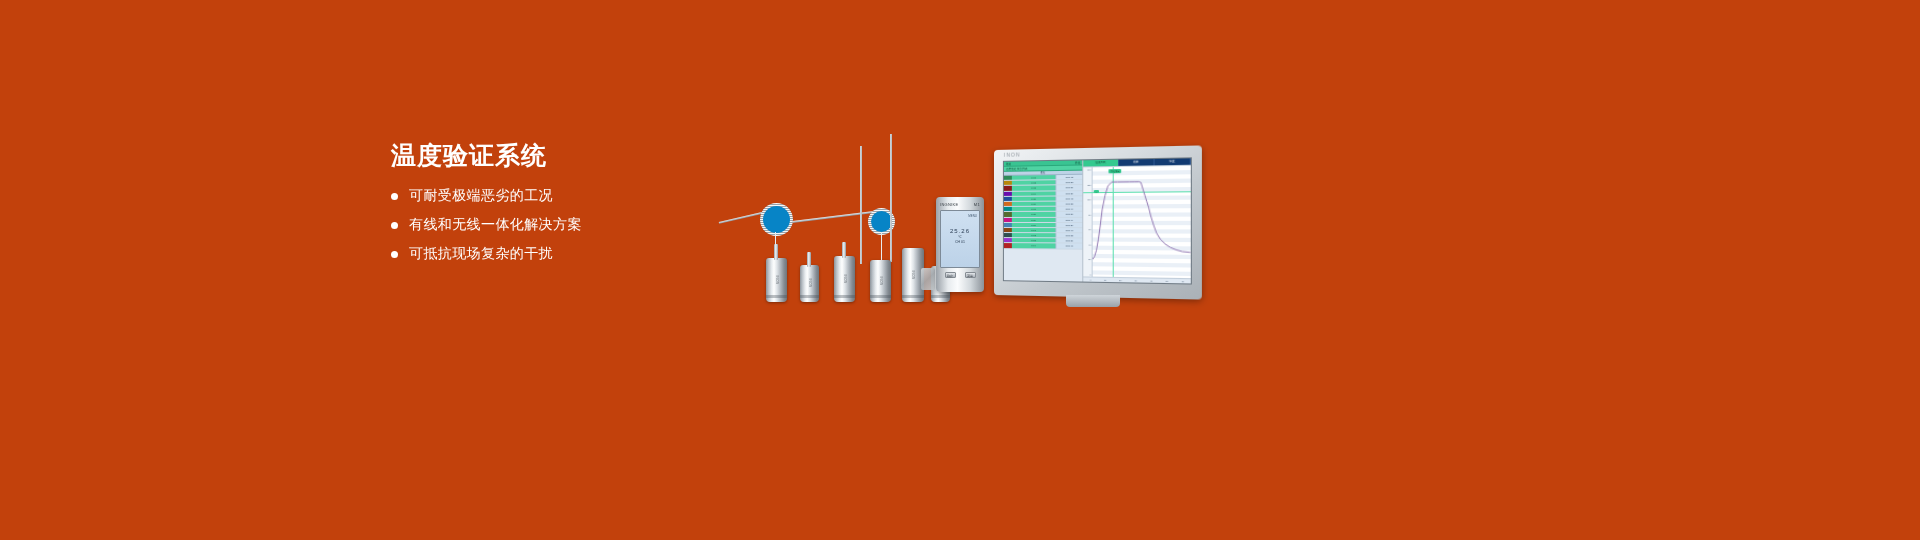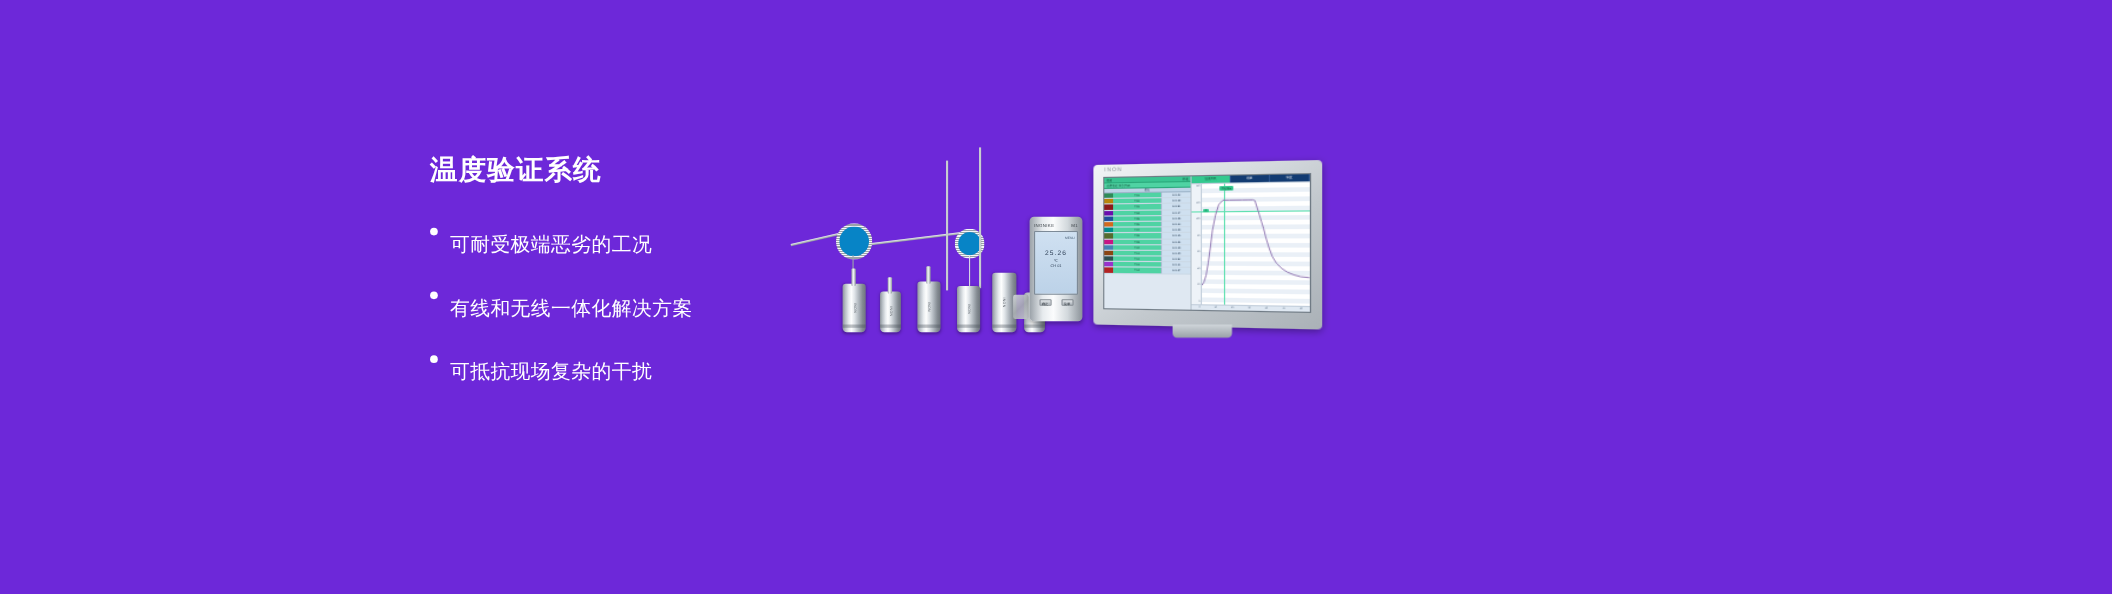--- a/index.html
+++ b/index.html
@@ -4,21 +4,21 @@
 <style>
   * { box-sizing: border-box; margin: 0; padding: 0; }
   html, body {
     width: 1920px; height: 540px;
     overflow: hidden;
     font-family: "Liberation Sans", "DejaVu Sans", sans-serif;
   }
   #banner {
     position: relative;
     width: 1920px; height: 540px;
-    background: #6d28d9;
+    background: #c2410c;
   }
 
   
   #text-block {
     position: absolute;
     left: 391px; top: 140px;
     width: 420px;
   }
   #headline {
     font-size: 25px;
@@ -42,25 +42,24 @@
     margin-bottom: 11px;
   }
   .bullet-dot {
     width: 7px; height: 7px;
     border-radius: 50%;
     background: #ffffff;
     margin-right: 11px;
     flex: 0 0 auto;
   }
   .bullet-text {
-    font-size: 18px;
+    font-size: 14px;
     color: #ffffff;
     letter-spacing: 0.4px;
     white-space: nowrap;
-    margin-top: 23px;
   }
 
   
   #product-group {
     position: absolute;
     left: 700px; top: 120px;
     width: 520px; height: 200px;
   }
 
   

